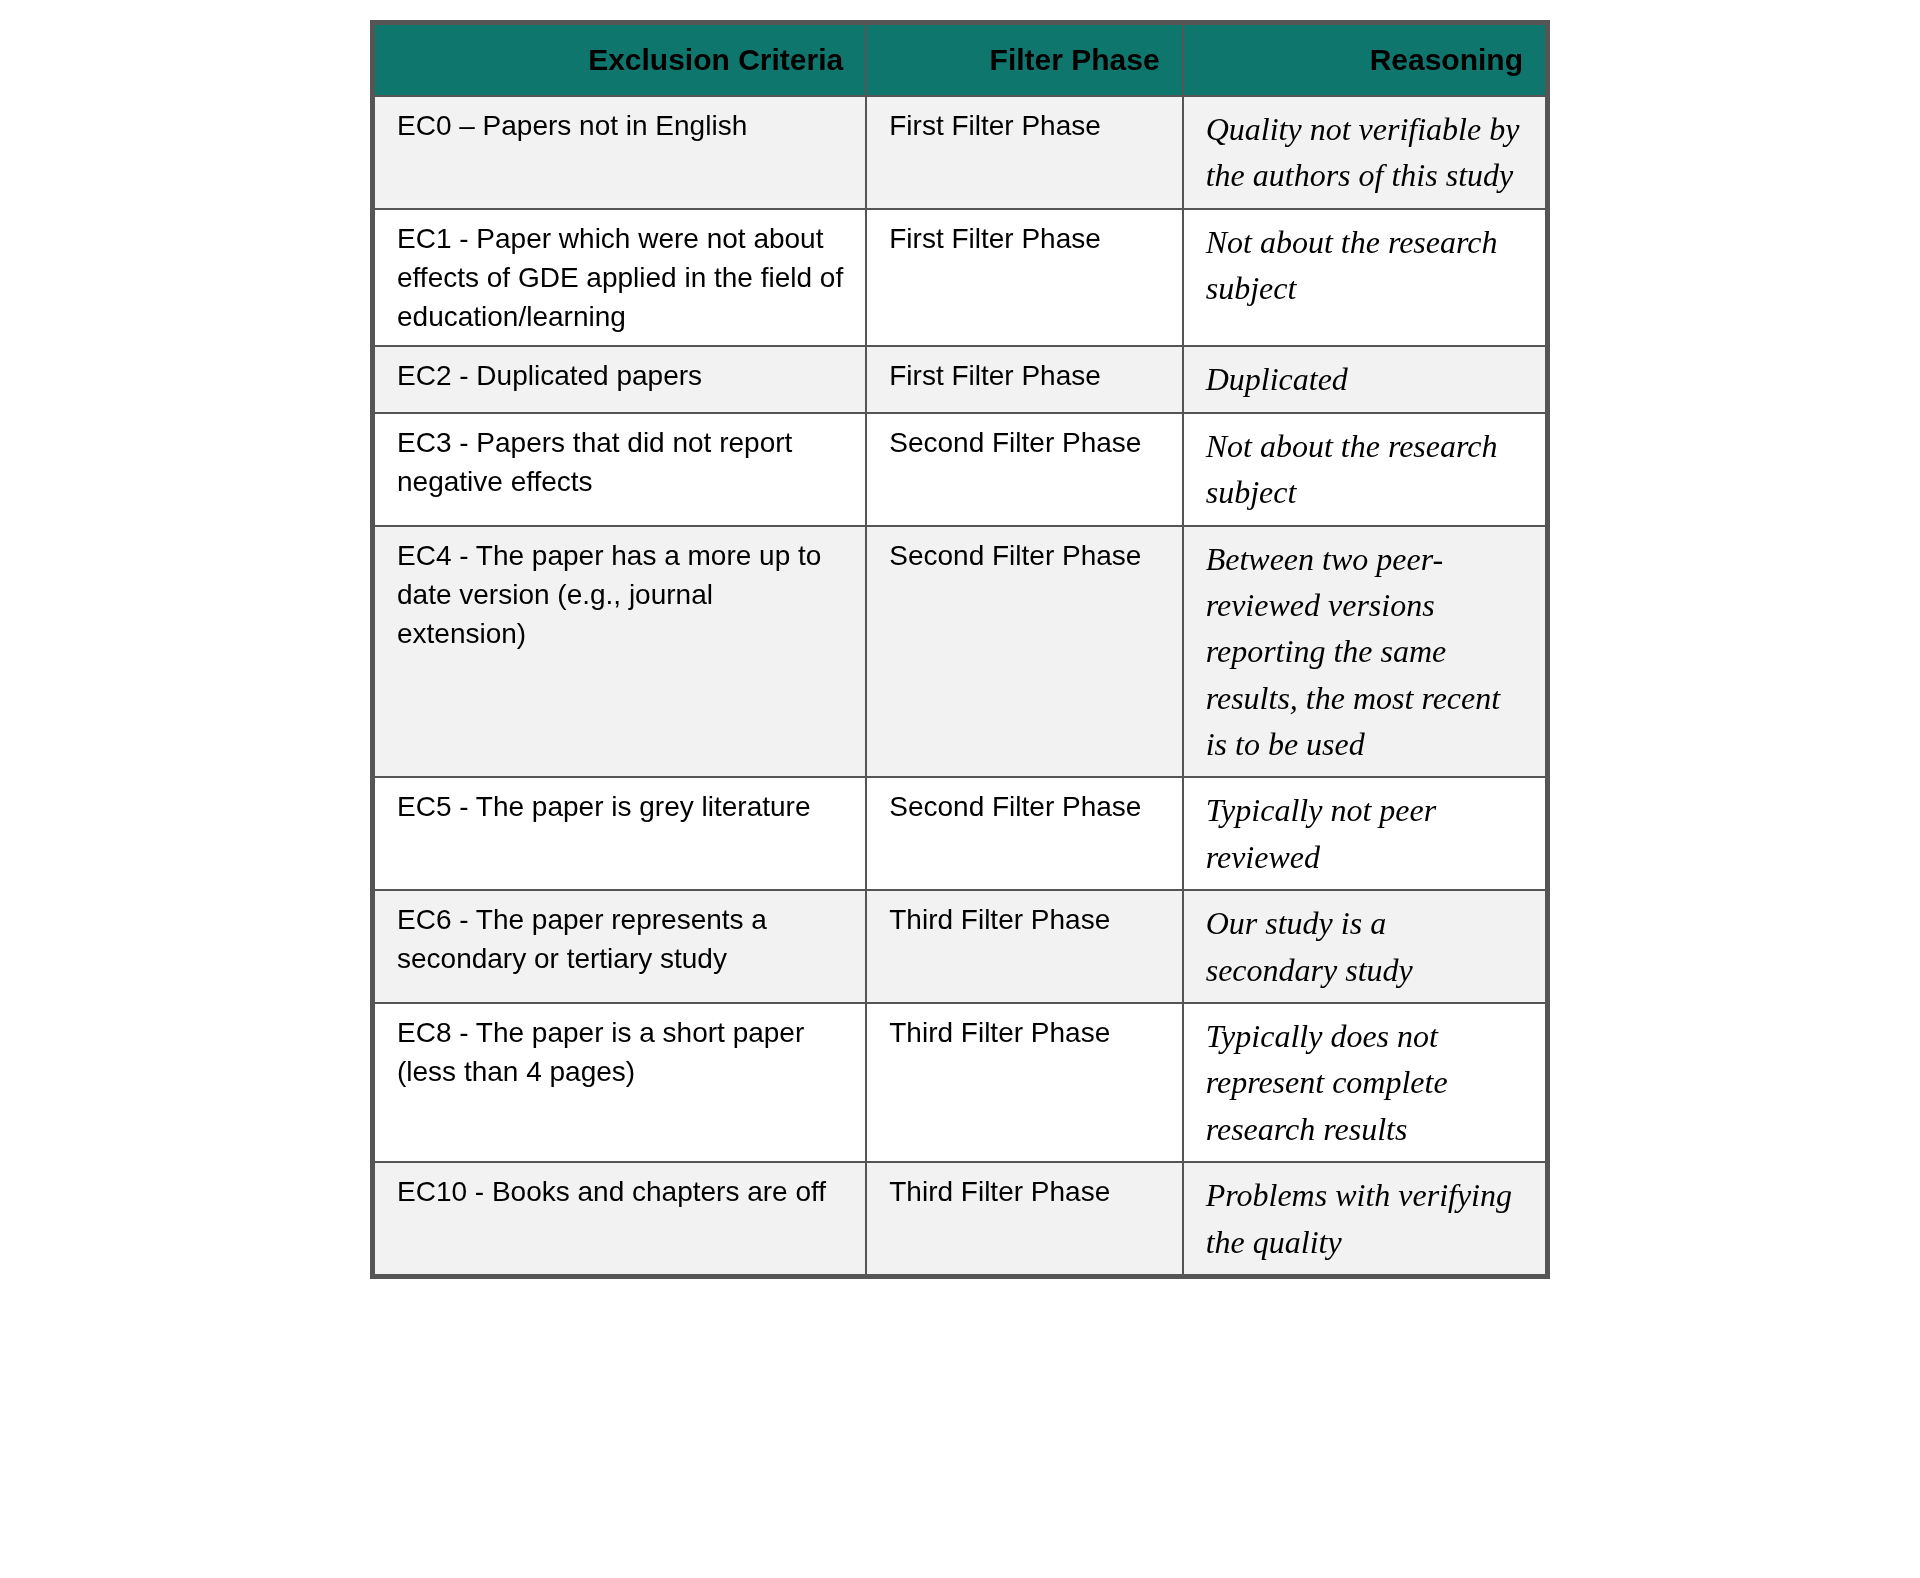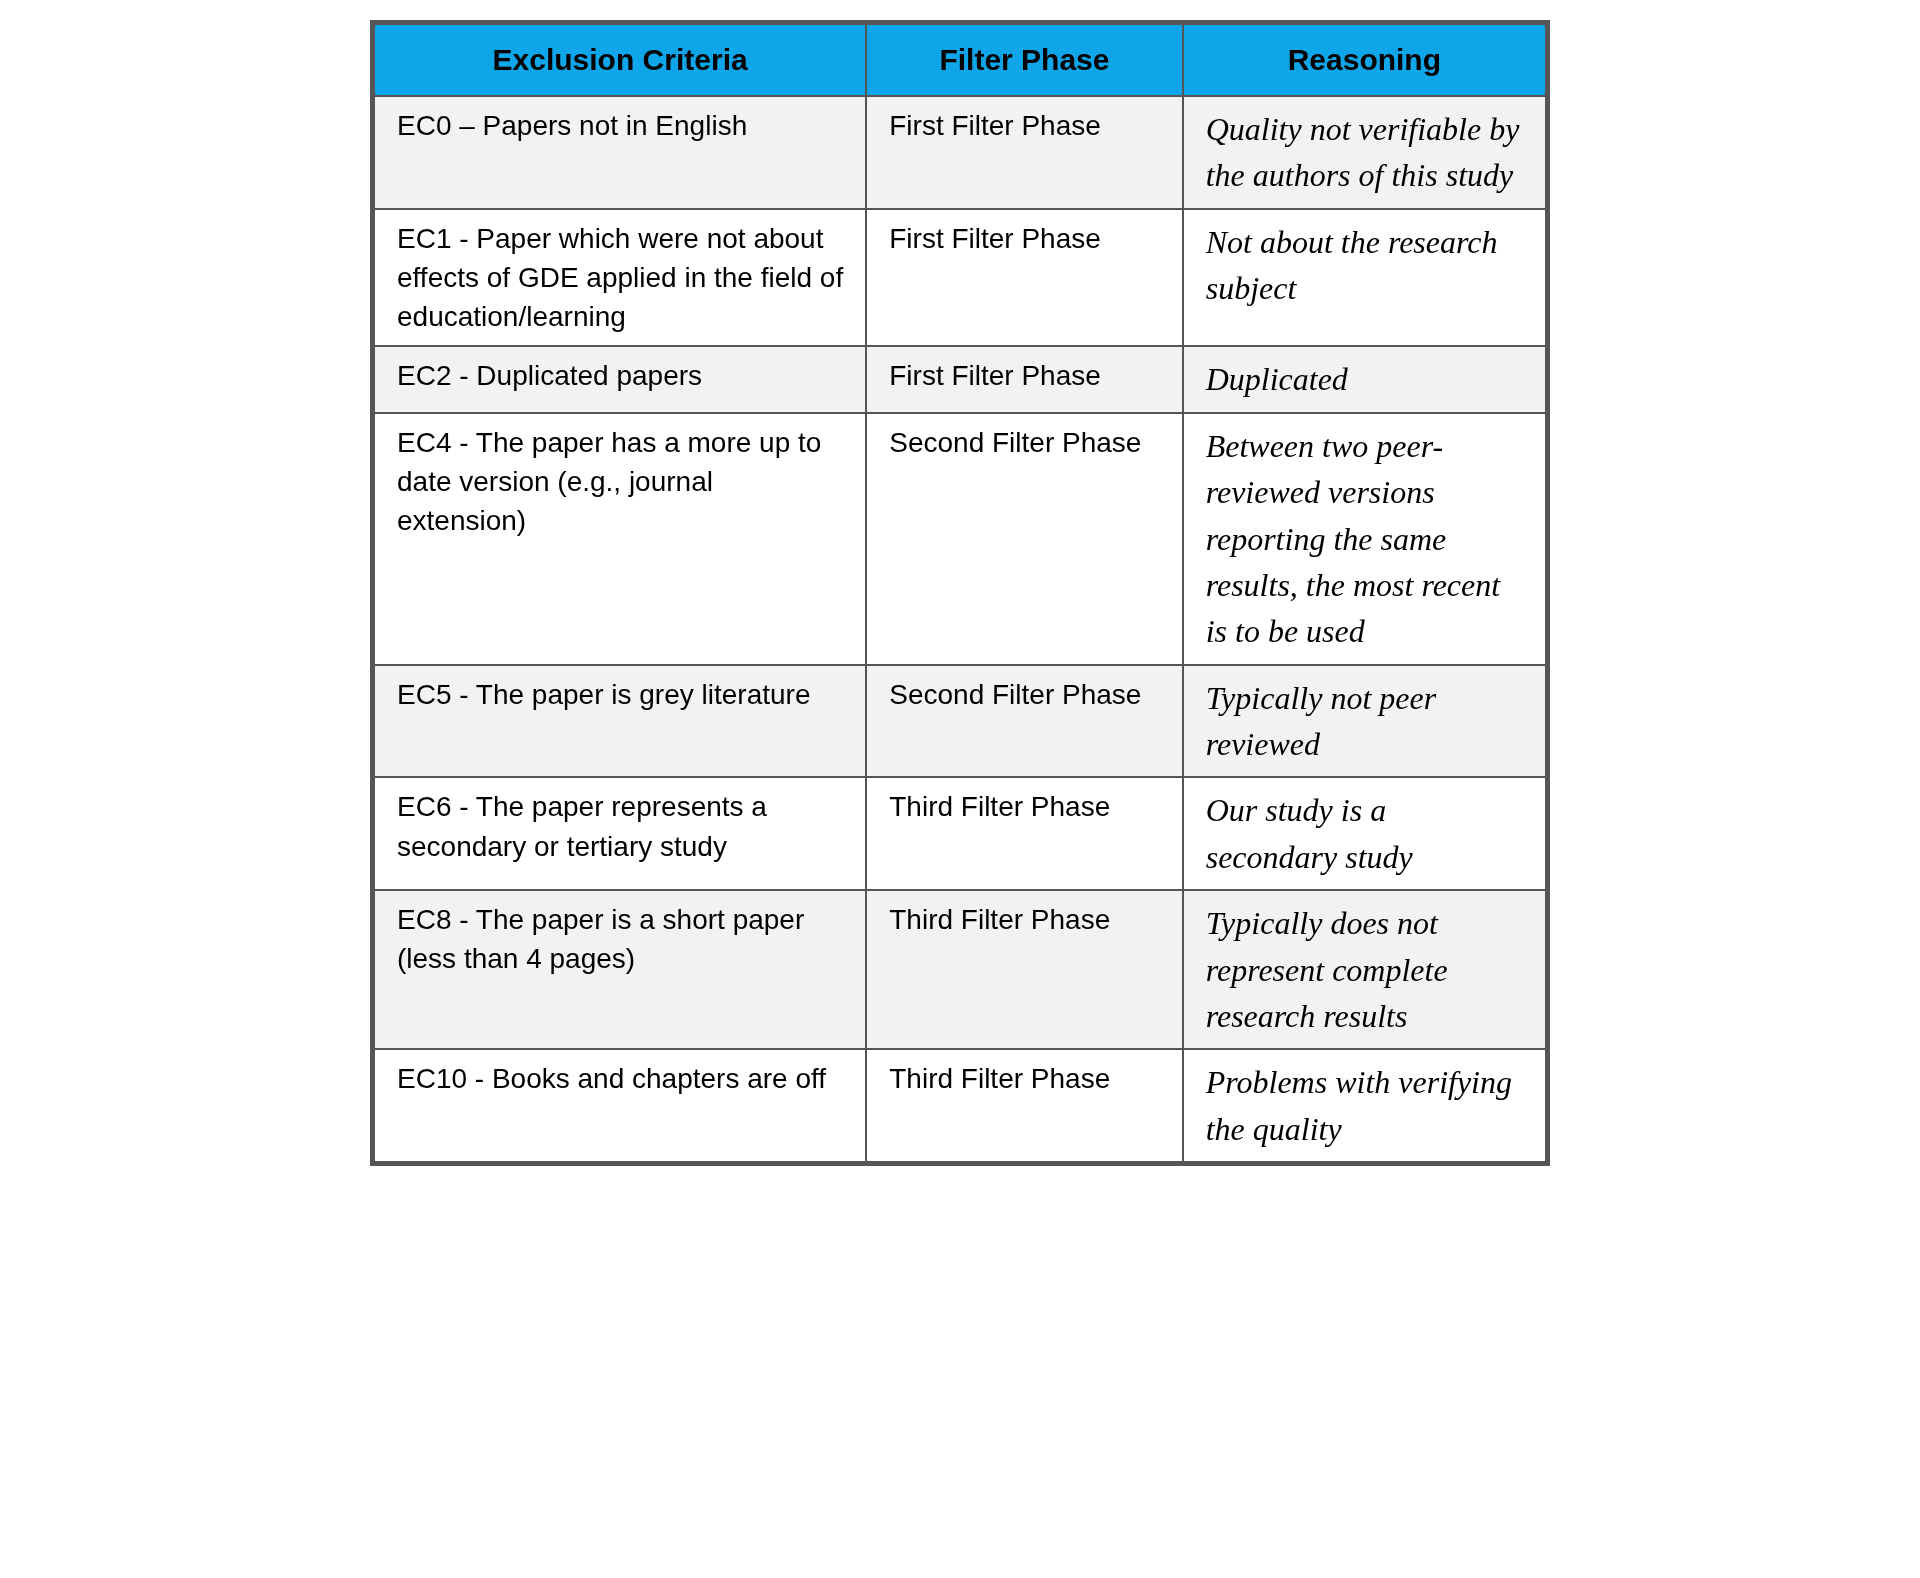--- a/index.html
+++ b/index.html
@@ -23,24 +23,24 @@
       width: 1180px;
       border: 3px solid #555;
     }
 
     table {
       width: 100%;
       border-collapse: collapse;
     }
 
     thead tr th {
-      background: #0ea5e9;
+      background: #0f766e;
       border: 2px solid #555;
       padding: 18px 22px;
-      text-align: center;
+      text-align: right;
       font-weight: bold;
       font-size: 30px;
     }
 
     tbody tr td {
       border: 2px solid #555;
       padding: 9px 22px;
       vertical-align: top;
       font-size: 28px;
       line-height: 1.4;
@@ -95,20 +95,25 @@
           <td class="col-exclusion">EC1 - Paper which were not about effects of GDE applied in the field of education/learning</td>
           <td class="col-filter">First Filter Phase</td>
           <td class="col-reasoning"><span class="reasoning-text">Not about the research subject</span></td>
         </tr>
         <tr>
           <td class="col-exclusion">EC2 - Duplicated papers</td>
           <td class="col-filter">First Filter Phase</td>
           <td class="col-reasoning"><span class="reasoning-text">Duplicated</span></td>
         </tr>
         <tr>
+          <td class="col-exclusion">EC3 - Papers that did not report negative effects</td>
+          <td class="col-filter">Second Filter Phase</td>
+          <td class="col-reasoning"><span class="reasoning-text">Not about the research subject</span></td>
+        </tr>
+        <tr>
           <td class="col-exclusion">EC4 - The paper has a more up to date version (e.g., journal extension)</td>
           <td class="col-filter">Second Filter Phase</td>
           <td class="col-reasoning"><span class="reasoning-text">Between two peer-reviewed versions reporting the same results, the most recent is to be used</span></td>
         </tr>
         <tr>
           <td class="col-exclusion">EC5 - The paper is grey literature</td>
           <td class="col-filter">Second Filter Phase</td>
           <td class="col-reasoning"><span class="reasoning-text">Typically not peer reviewed</span></td>
         </tr>
         <tr>

